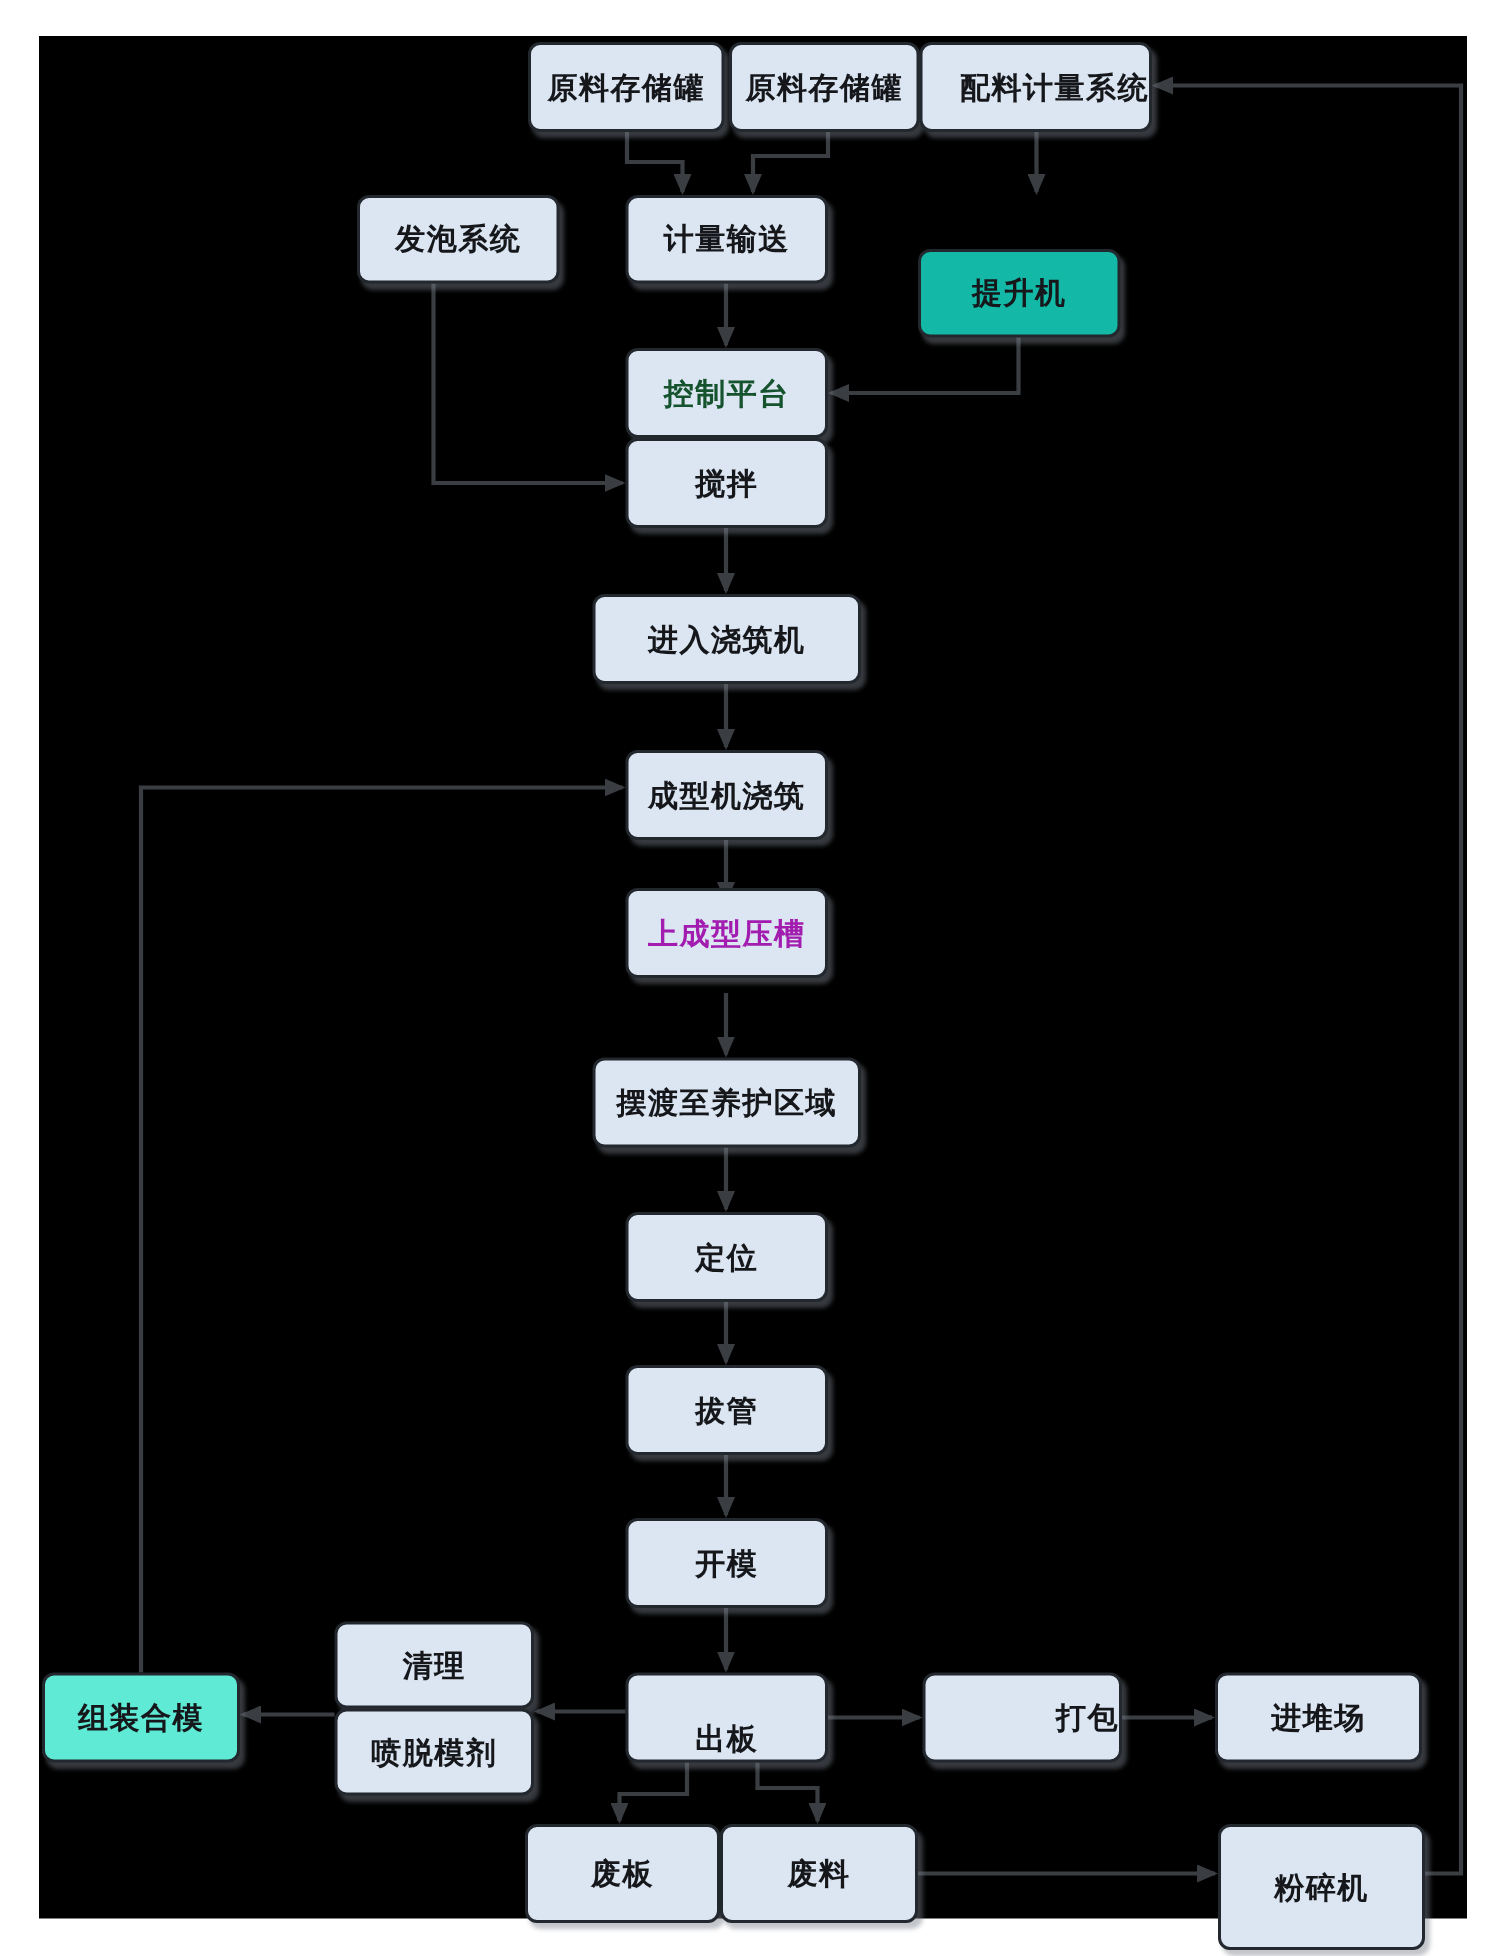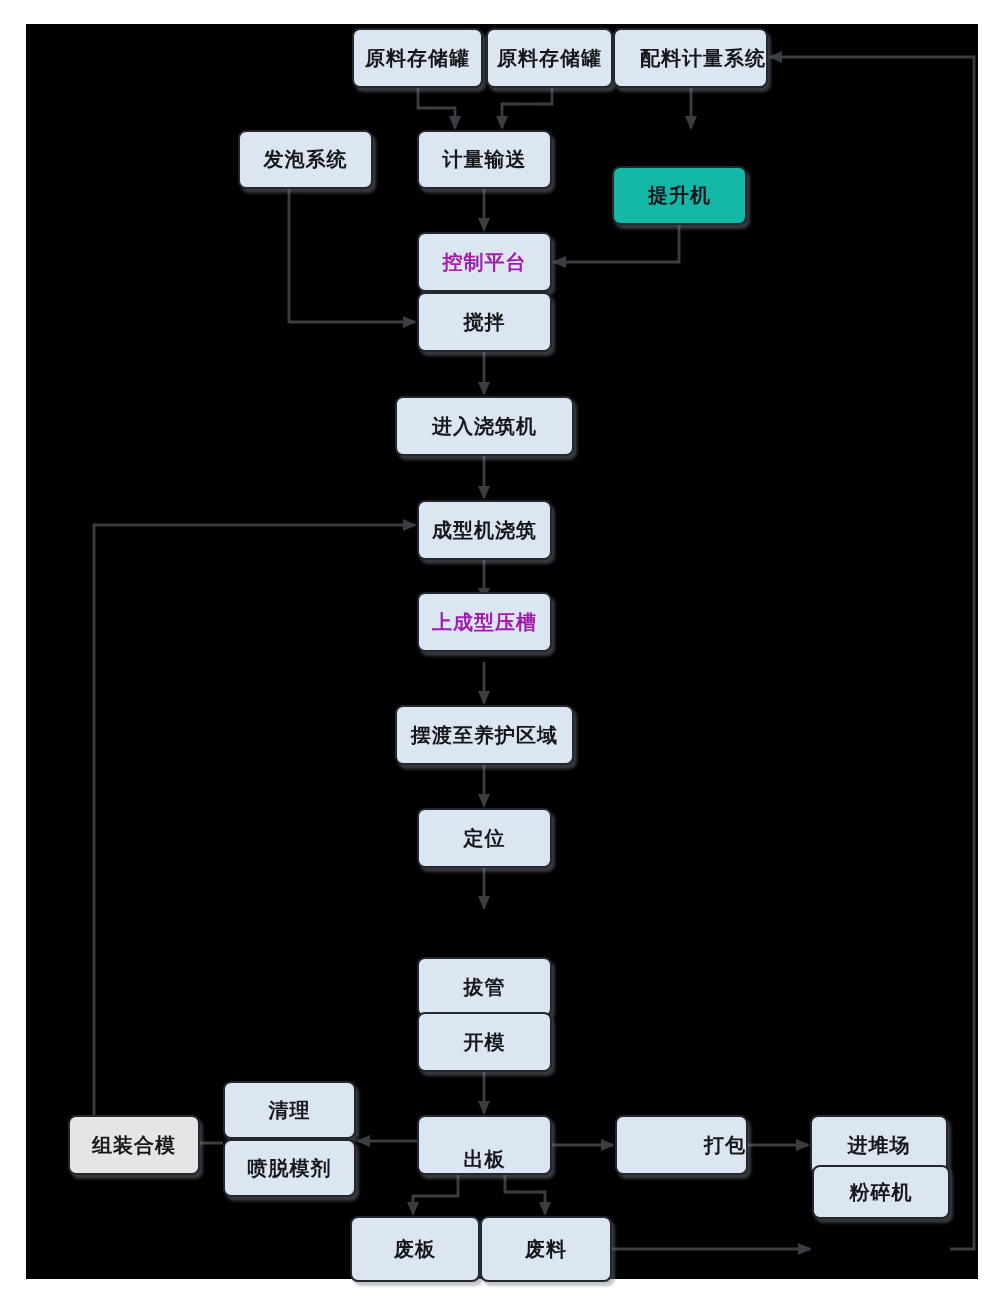--- a/index.html
+++ b/index.html
@@ -95,48 +95,48 @@
     </div>
     <div class="flow-node" style="left: 222px; top: 130px; width: 135px; height: 59px; background: rgb(220, 230, 242); border-color: rgb(35, 39, 46); color: rgb(21, 23, 27); margin-left: 16px;">
       <span>发泡系统</span>
     </div>
     <div class="flow-node" style="left: 417px; top: 130px; width: 135px; height: 59px; background: rgb(220, 230, 242); border-color: rgb(35, 39, 46); color: rgb(21, 23, 27);">
       <span>计量输送</span>
     </div>
     <div class="flow-node" style="left: 612px; top: 130px; width: 135px; height: 59px; background: #14b8a6; border-color: rgb(35, 39, 46); color: rgb(21, 23, 27); margin-top: 36px;">
       <span>提升机</span>
     </div>
-    <div class="flow-node" style="left: 417px; top: 232px; width: 135px; height: 60px; background: rgb(220, 230, 242); border-color: rgb(35, 39, 46); color: #a21caf;">
+    <div class="flow-node" style="left: 417px; top: 232px; width: 135px; height: 60px; background: rgb(220, 230, 242); border-color: rgb(35, 39, 46); color: #14532d;">
       <span>控制平台</span>
     </div>
     <div class="flow-node" style="left: 417px; top: 292px; width: 135px; height: 60px; background: rgb(220, 230, 242); border-color: rgb(35, 39, 46); color: rgb(21, 23, 27);">
       <span>搅拌</span>
     </div>
     <div class="flow-node" style="left: 395px; top: 396px; width: 179px; height: 60px; background: rgb(220, 230, 242); border-color: rgb(35, 39, 46); color: rgb(21, 23, 27);">
       <span>进入浇筑机</span>
     </div>
     <div class="flow-node" style="left: 417px; top: 500px; width: 135px; height: 60px; background: rgb(220, 230, 242); border-color: rgb(35, 39, 46); color: rgb(21, 23, 27);">
       <span>成型机浇筑</span>
     </div>
     <div class="flow-node" style="left: 417px; top: 592px; width: 135px; height: 60px; background: rgb(220, 230, 242); border-color: rgb(35, 39, 46); color: #a21caf;">
       <span>上成型压槽</span>
     </div>
     <div class="flow-node" style="left: 395px; top: 705px; width: 179px; height: 60px; background: rgb(220, 230, 242); border-color: rgb(35, 39, 46); color: rgb(21, 23, 27);">
       <span>摆渡至养护区域</span>
     </div>
     <div class="flow-node" style="left: 417px; top: 808px; width: 135px; height: 60px; background: rgb(220, 230, 242); border-color: rgb(35, 39, 46); color: rgb(21, 23, 27);">
       <span>定位</span>
     </div>
-    <div class="flow-node" style="left: 417px; top: 910px; width: 135px; height: 60px; background: rgb(220, 230, 242); border-color: rgb(35, 39, 46); color: rgb(21, 23, 27); margin-top: 47px;">
+    <div class="flow-node" style="left: 417px; top: 910px; width: 135px; height: 60px; background: rgb(220, 230, 242); border-color: rgb(35, 39, 46); color: rgb(21, 23, 27);">
       <span>拔管</span>
     </div>
     <div class="flow-node" style="left: 417px; top: 1012px; width: 135px; height: 60px; background: rgb(220, 230, 242); border-color: rgb(35, 39, 46); color: rgb(21, 23, 27);">
       <span>开模</span>
     </div>
-    <div class="flow-node" style="left: 28px; top: 1115px; width: 132px; height: 60px; background: #e5e5e5; border-color: rgb(35, 39, 46); color: rgb(21, 23, 27); margin-left: 40px;">
+    <div class="flow-node" style="left: 28px; top: 1115px; width: 132px; height: 60px; background: #5eead4; border-color: rgb(35, 39, 46); color: rgb(21, 23, 27);">
       <span>组装合模</span>
     </div>
     <div class="flow-node" style="left: 223px; top: 1081px; width: 133px; height: 58px; background: rgb(220, 230, 242); border-color: rgb(35, 39, 46); color: rgb(21, 23, 27);">
       <span>清理</span>
     </div>
     <div class="flow-node" style="left: 223px; top: 1139px; width: 133px; height: 58px; background: rgb(220, 230, 242); border-color: rgb(35, 39, 46); color: rgb(21, 23, 27);">
       <span>喷脱模剂</span>
     </div>
     <div class="flow-node" style="left: 417px; top: 1115px; width: 135px; height: 60px; background: rgb(220, 230, 242); border-color: rgb(35, 39, 46); color: rgb(21, 23, 27); align-items: flex-end;">
       <span>出板</span>
@@ -146,16 +146,16 @@
     </div>
     <div class="flow-node" style="left: 810px; top: 1115px; width: 138px; height: 60px; background: rgb(220, 230, 242); border-color: rgb(35, 39, 46); color: rgb(21, 23, 27);">
       <span>进堆场</span>
     </div>
     <div class="flow-node" style="left: 350px; top: 1216px; width: 130px; height: 66px; background: rgb(220, 230, 242); border-color: rgb(35, 39, 46); color: rgb(21, 23, 27);">
       <span>废板</span>
     </div>
     <div class="flow-node" style="left: 480px; top: 1216px; width: 132px; height: 66px; background: rgb(220, 230, 242); border-color: rgb(35, 39, 46); color: rgb(21, 23, 27);">
       <span>废料</span>
     </div>
-    <div class="flow-node" style="left: 812px; top: 1165px; width: 138px; height: 54px; background: rgb(220, 230, 242); border-color: rgb(35, 39, 46); color: rgb(21, 23, 27);">
+    <div class="flow-node" style="left: 812px; top: 1216px; width: 138px; height: 84px; background: rgb(220, 230, 242); border-color: rgb(35, 39, 46); color: rgb(21, 23, 27);">
       <span>粉碎机</span>
     </div>
   </div>
 
 </body></html>

